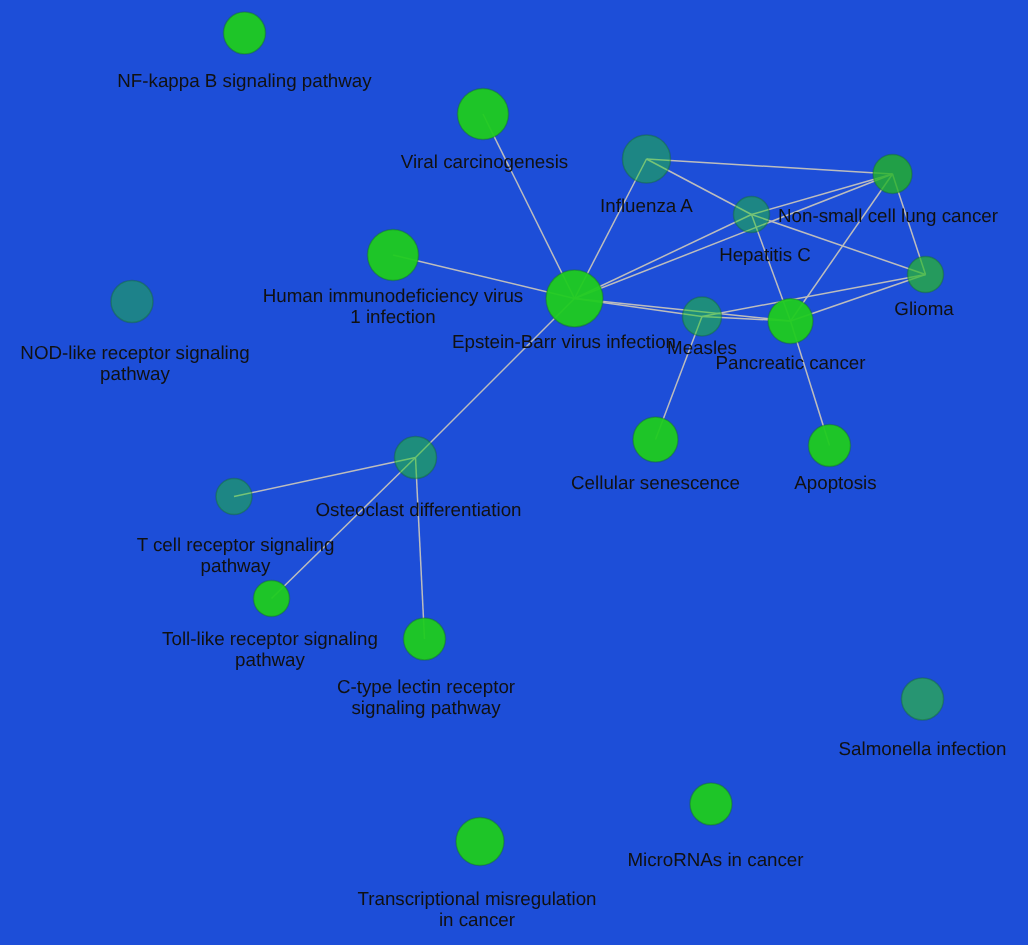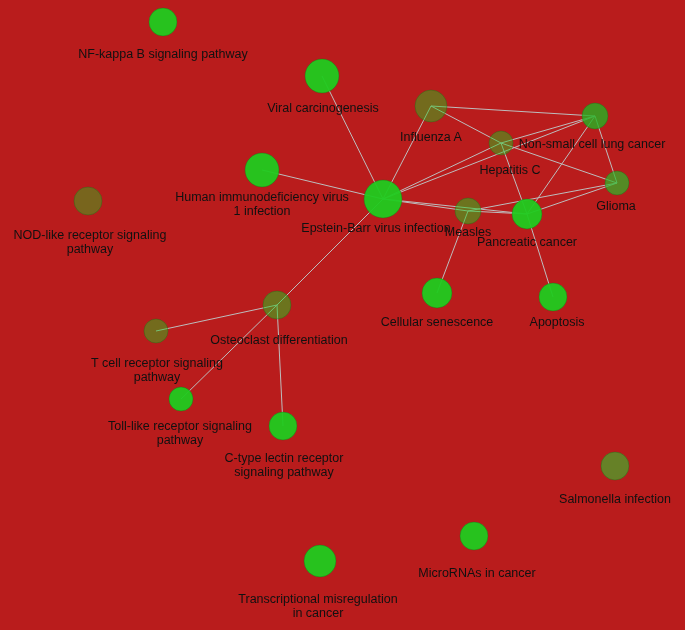--- a/index.html
+++ b/index.html
@@ -5,21 +5,21 @@
   html, body {
     margin: 0;
     padding: 0;
     background: #ffffff;
     font-family: "Liberation Sans", sans-serif;
   }
   .stage {
     position: relative;
     width: 685px;
     height: 630px;
-    background: #b91c1c;
+    background: #1d4ed8;
     overflow: hidden;
   }
   svg { display: block; }
   line.edge {
     stroke: #bdbdbd;
     stroke-width: 1;
   }
   circle.node {
     stroke: rgba(20, 110, 20, 0.35);
     stroke-width: 1;

